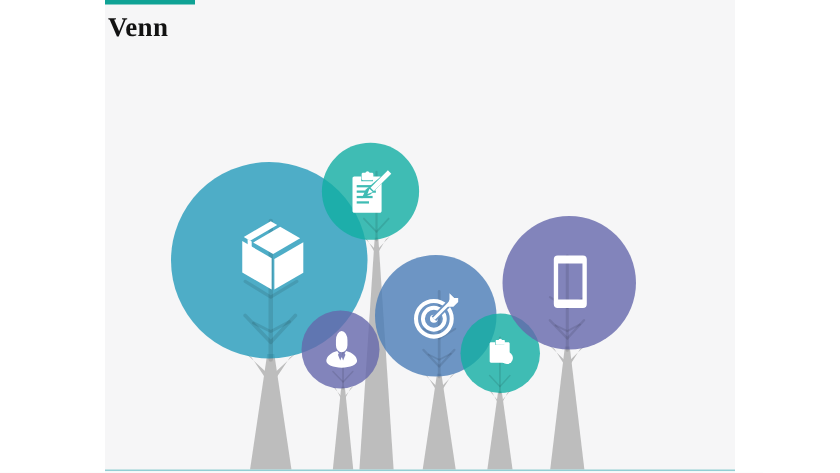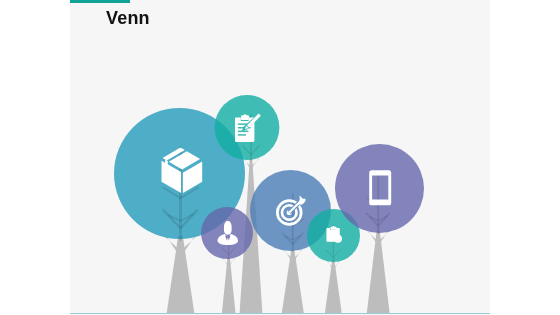--- a/index.html
+++ b/index.html
@@ -1,19 +1,19 @@
 <!DOCTYPE html>
 <html><head>
 <meta charset="utf-8">
 <style>
   html,body{margin:0;padding:0;background:#ffffff;}
   body{width:560px;height:315px;overflow:hidden;font-family:"Liberation Sans",sans-serif;}
   .slide{position:absolute;left:70px;top:0;width:420px;height:315px;background:#f6f6f7;overflow:hidden;}
   .topbar{position:absolute;left:0;top:0;width:60px;height:3px;background:#0fa295;}
-  .title{position:absolute;left:36px;top:8px;font-size:18px;font-weight:bold;color:#121212;letter-spacing:0.2px;line-height:20px;}
+  .title{position:absolute;left:2px;top:8px;font-size:18px;font-weight:bold;color:#121212;letter-spacing:0.2px;line-height:20px;font-family:Liberation Serif, serif;}
   .bottomline{position:absolute;left:0;bottom:1px;width:420px;height:1.2px;background:#93cfd4;}
   svg.art{position:absolute;left:-70px;top:0;display:block;}
 </style>
 </head>
 <body>
 
 <div class="slide">
   <div class="topbar"></div>
   <div class="title">Venn</div>
   <svg class="art" id="art" width="560" height="315" viewBox="0 0 560 315">

